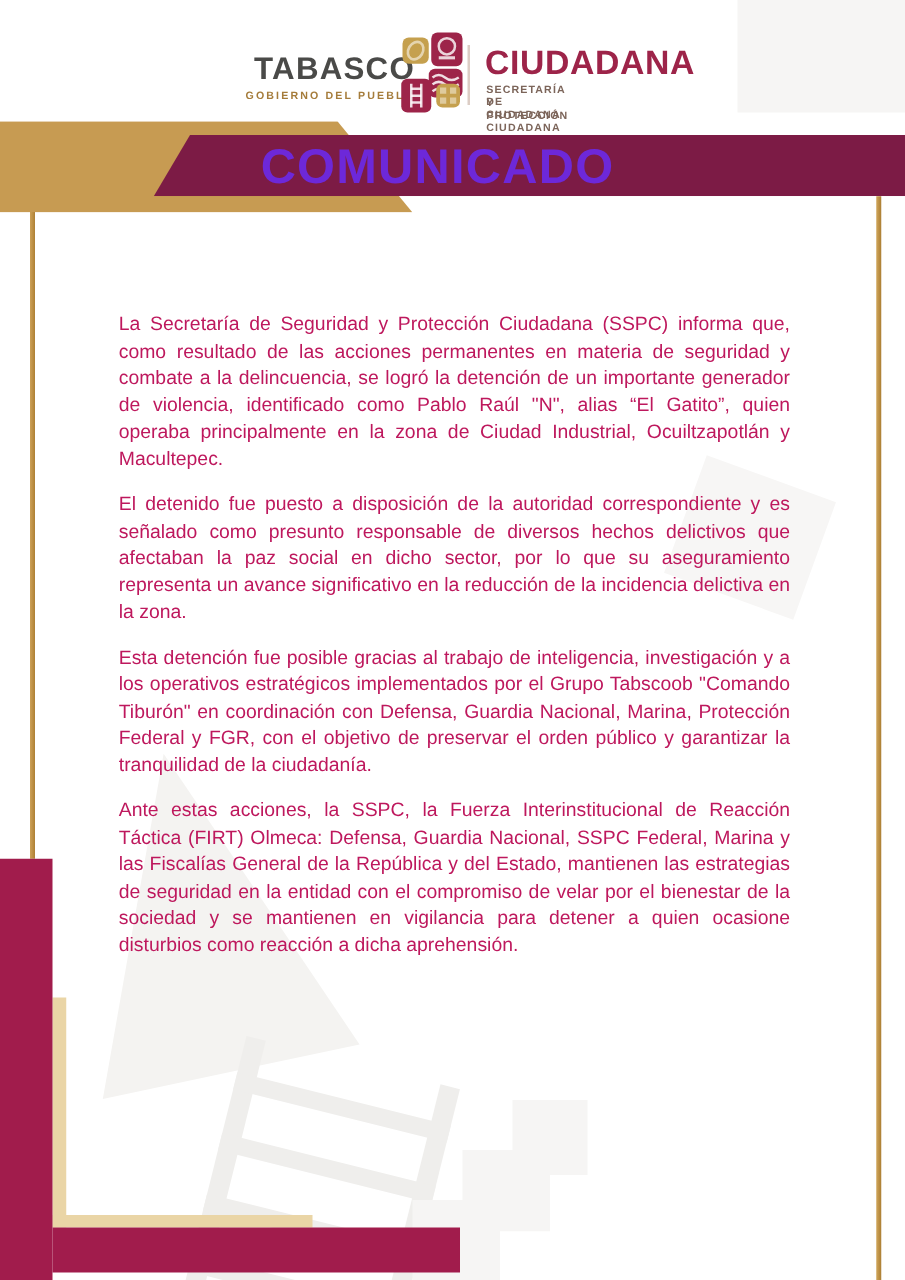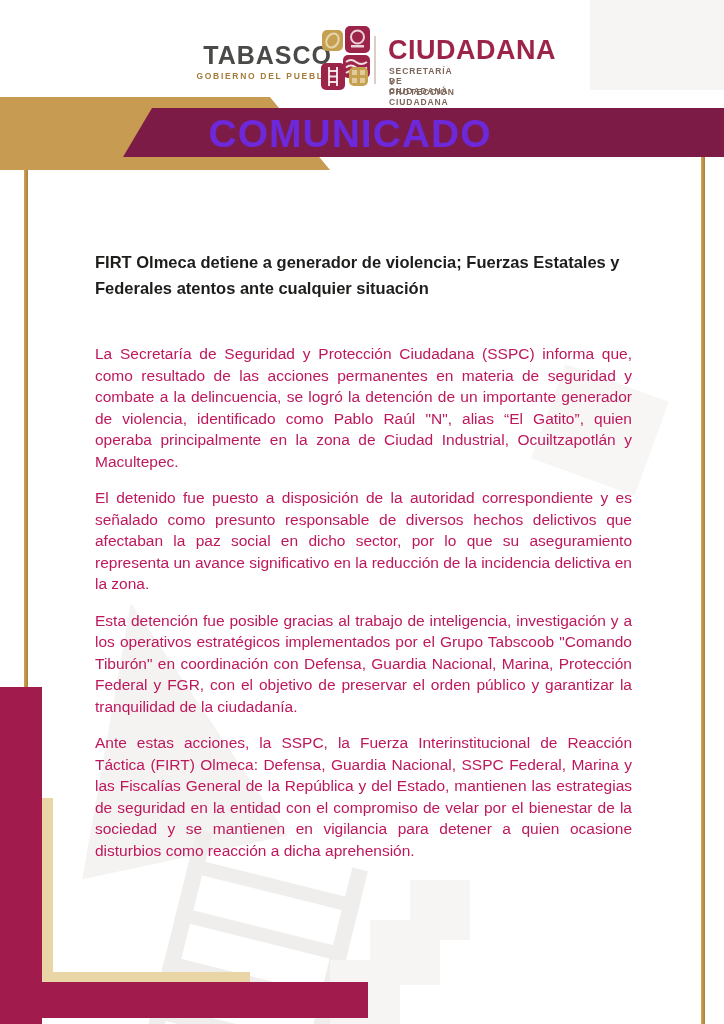--- a/index.html
+++ b/index.html
@@ -132,20 +132,19 @@
   <div class="banner-title">COMUNICADO</div>
 
   <div class="rule-left"></div>
   <div class="rule-right"></div>
   <div class="bl-maroon-v"></div>
   <div class="bl-tan-v"></div>
   <div class="bl-tan-h"></div>
   <div class="bl-maroon-h"></div>
 
   <main class="article">
-    <h1>FIRT Olmeca detiene a generador de violencia; Fuerzas Estatales y Federales atentos ante cualquier situación</h1>
     <p>La Secretaría de Seguridad y Protección Ciudadana (SSPC) informa que, como resultado de las acciones permanentes en materia de seguridad y combate a la delincuencia, se logró la detención de un importante generador de violencia, identificado como Pablo Raúl "N", alias “El Gatito”, quien operaba principalmente en la zona de Ciudad Industrial, Ocuiltzapotlán y Macultepec.</p>
     <p>El detenido fue puesto a disposición de la autoridad correspondiente y es señalado como presunto responsable de diversos hechos delictivos que afectaban la paz social en dicho sector, por lo que su aseguramiento representa un avance significativo en la reducción de la incidencia delictiva en la zona.</p>
     <p>Esta detención fue posible gracias al trabajo de inteligencia, investigación y a los operativos estratégicos implementados por el Grupo Tabscoob "Comando Tiburón" en coordinación con Defensa, Guardia Nacional, Marina, Protección Federal y FGR, con el objetivo de preservar el orden público y garantizar la tranquilidad de la ciudadanía.</p>
     <p>Ante estas acciones, la SSPC, la Fuerza Interinstitucional de Reacción Táctica (FIRT) Olmeca: Defensa, Guardia Nacional, SSPC Federal, Marina y las Fiscalías General de la República y del Estado, mantienen las estrategias de seguridad en la entidad con el compromiso de velar por el bienestar de la sociedad y se mantienen en vigilancia para detener a quien ocasione disturbios como reacción a dicha aprehensión.</p>
   </main>
 
 </div>
 
 </body></html>

